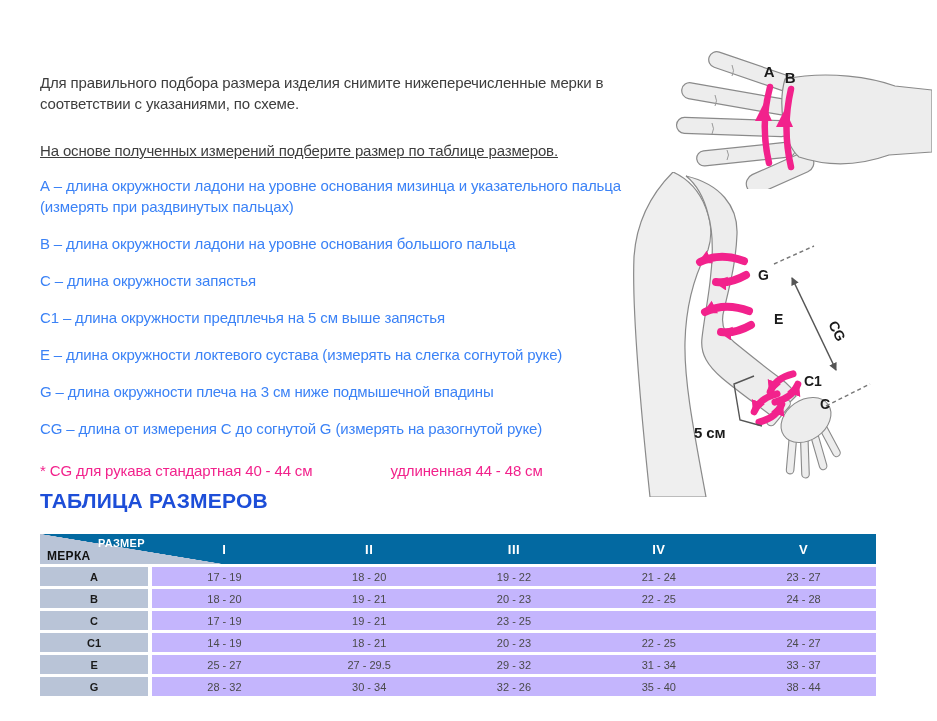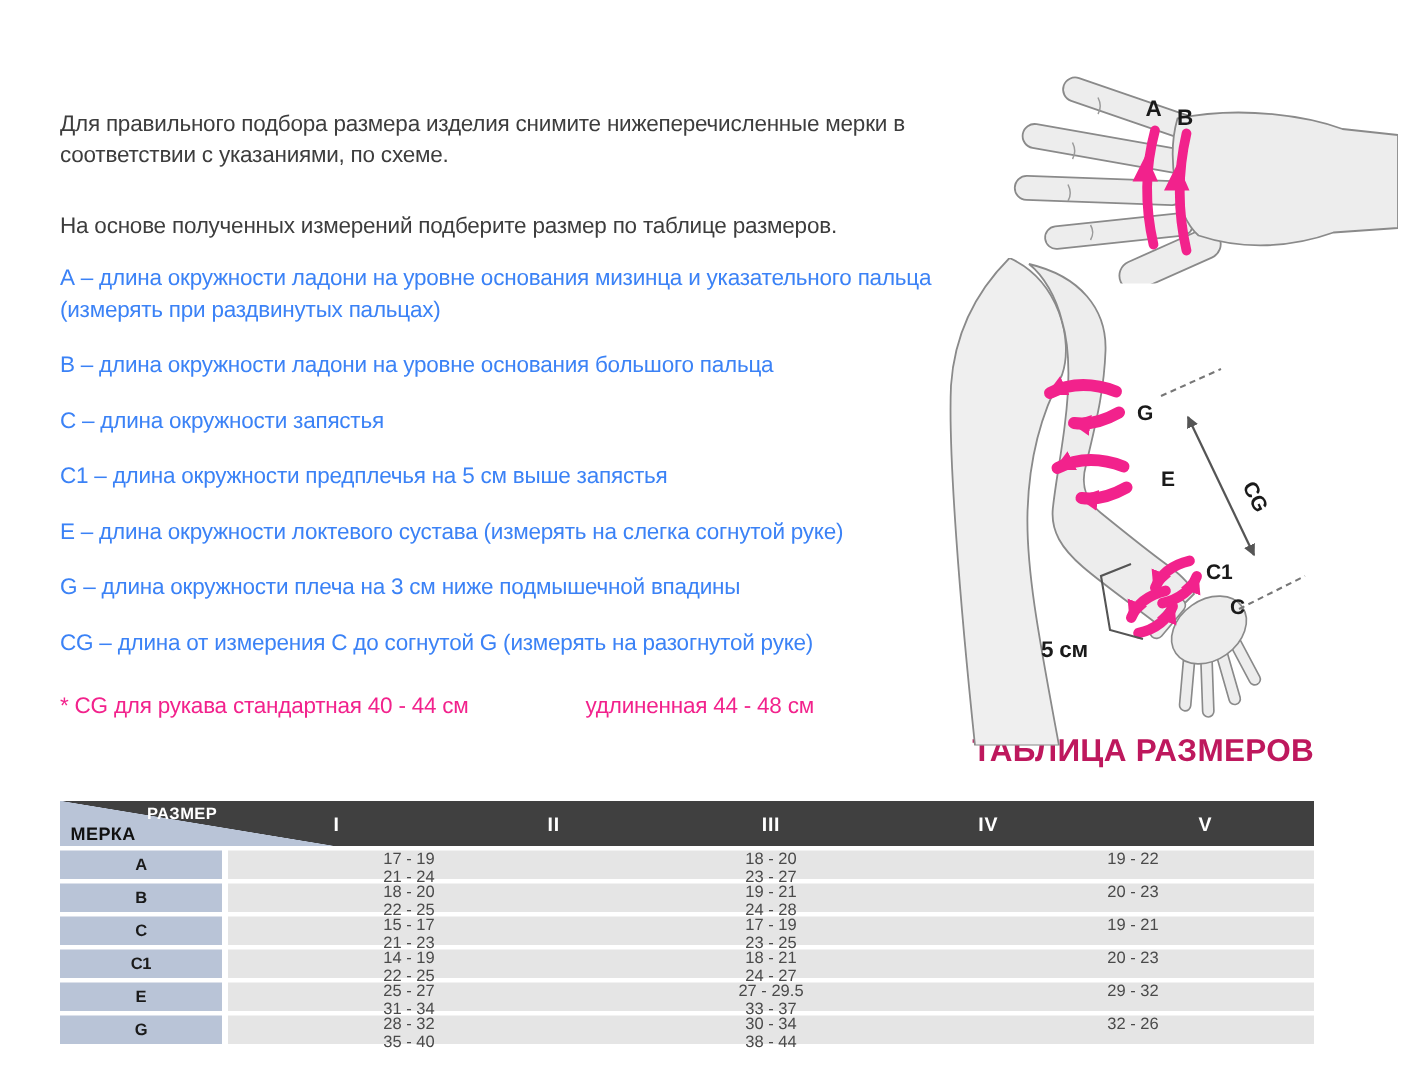--- a/index.html
+++ b/index.html
@@ -1,41 +1,41 @@
 <!DOCTYPE html>
 <html><head>
 <meta charset="utf-8">
 <style>
   html,body{margin:0;padding:0;background:#fff;}
   #page{position:relative;width:937px;height:721px;background:#fff;overflow:hidden;
         font-family:"Liberation Sans",sans-serif;letter-spacing:-0.15px;margin-top:32px;}
   .para{position:absolute;left:40px;width:585px;font-size:15px;line-height:21px;color:#3d3d3d;}
   #p1{top:40px;}
-  #p2{top:108px;}
+  #p2{top:108px;text-decoration:underline;}
   #measure-list{position:absolute;left:40px;top:143px;width:585px;}
   .m-item{font-size:15px;line-height:21px;color:#3b82f6;margin-bottom:16px;}
   #note{position:absolute;left:40px;top:430px;display:flex;gap:78px;font-size:15px;color:#f2228c;white-space:nowrap;justify-content:flex-end;}
-  #table-title{position:absolute;left:40px;top:457px;width:836px;text-align:right;
-               font-size:21px;font-weight:bold;color:#be185d;letter-spacing:0.2px;}
+  #table-title{position:absolute;left:40px;top:457px;width:836px;text-align:left;
+               font-size:21px;font-weight:bold;color:#1d4ed8;letter-spacing:0.2px;}
   
   #size-table{position:absolute;left:40px;top:502px;width:836px;}
-  #thead{position:relative;width:836px;height:30px;background:#404040;}
+  #thead{position:relative;width:836px;height:30px;background:#0369a1;}
   #corner{position:absolute;left:0;top:0;width:182px;height:30px;
           background:linear-gradient(to bottom left,rgba(0,0,0,0) 49.4%,#b9c4d7 50%);}
   #corner-top{position:absolute;left:58px;top:3px;font-size:11px;font-weight:bold;color:#fff;letter-spacing:0.3px;}
   #corner-bottom{position:absolute;left:7px;bottom:1px;font-size:12px;font-weight:bold;color:#111;letter-spacing:0.3px;}
   #head-cols{position:absolute;left:112px;top:0;right:0;height:30px;display:grid;
              grid-template-columns:repeat(5,1fr);}
   .hcol{display:flex;align-items:center;justify-content:center;color:#fff;
         font-size:13px;font-weight:bold;letter-spacing:0.5px;}
   .trow{display:flex;margin-top:3px;height:19px;}
   .rlabel{width:108px;background:#b9c4d7;display:flex;align-items:center;justify-content:center;
           font-size:11px;font-weight:bold;color:#1a1a1a;}
   .rgap{width:4px;}
-  .rdata{flex:1;background:#e5e5e5;display:grid;grid-template-columns:repeat(3,1fr);}
+  .rdata{flex:1;background:#c4b5fd;display:grid;grid-template-columns:repeat(5,1fr);}
   .cell{display:flex;align-items:center;justify-content:center;font-size:11px;color:#4a4a4a;letter-spacing:0;}
   
   #hand-svg{position:absolute;left:637px;top:5px;}
   #arm-svg{position:absolute;left:628px;top:140px;}
   svg text{font-family:"Liberation Sans",sans-serif;font-weight:bold;fill:#1a1a1a;}
 </style>
 </head>
 <body>
 
 <div id="page">
@@ -94,24 +94,22 @@
         <div class="cell">19 - 21</div>
         <div class="cell">20 - 23</div>
         <div class="cell">22 - 25</div>
         <div class="cell">24 - 28</div>
       </div>
     </div>
     <div class="trow">
       <div class="rlabel">C</div>
         <div class="rgap"></div>
       <div class="rdata">
-        <div class="cell">15 - 17</div>
         <div class="cell">17 - 19</div>
         <div class="cell">19 - 21</div>
-        <div class="cell">21 - 23</div>
         <div class="cell">23 - 25</div>
       </div>
     </div>
     <div class="trow">
       <div class="rlabel">C1</div>
         <div class="rgap"></div>
       <div class="rdata">
         <div class="cell">14 - 19</div>
         <div class="cell">18 - 21</div>
         <div class="cell">20 - 23</div>

